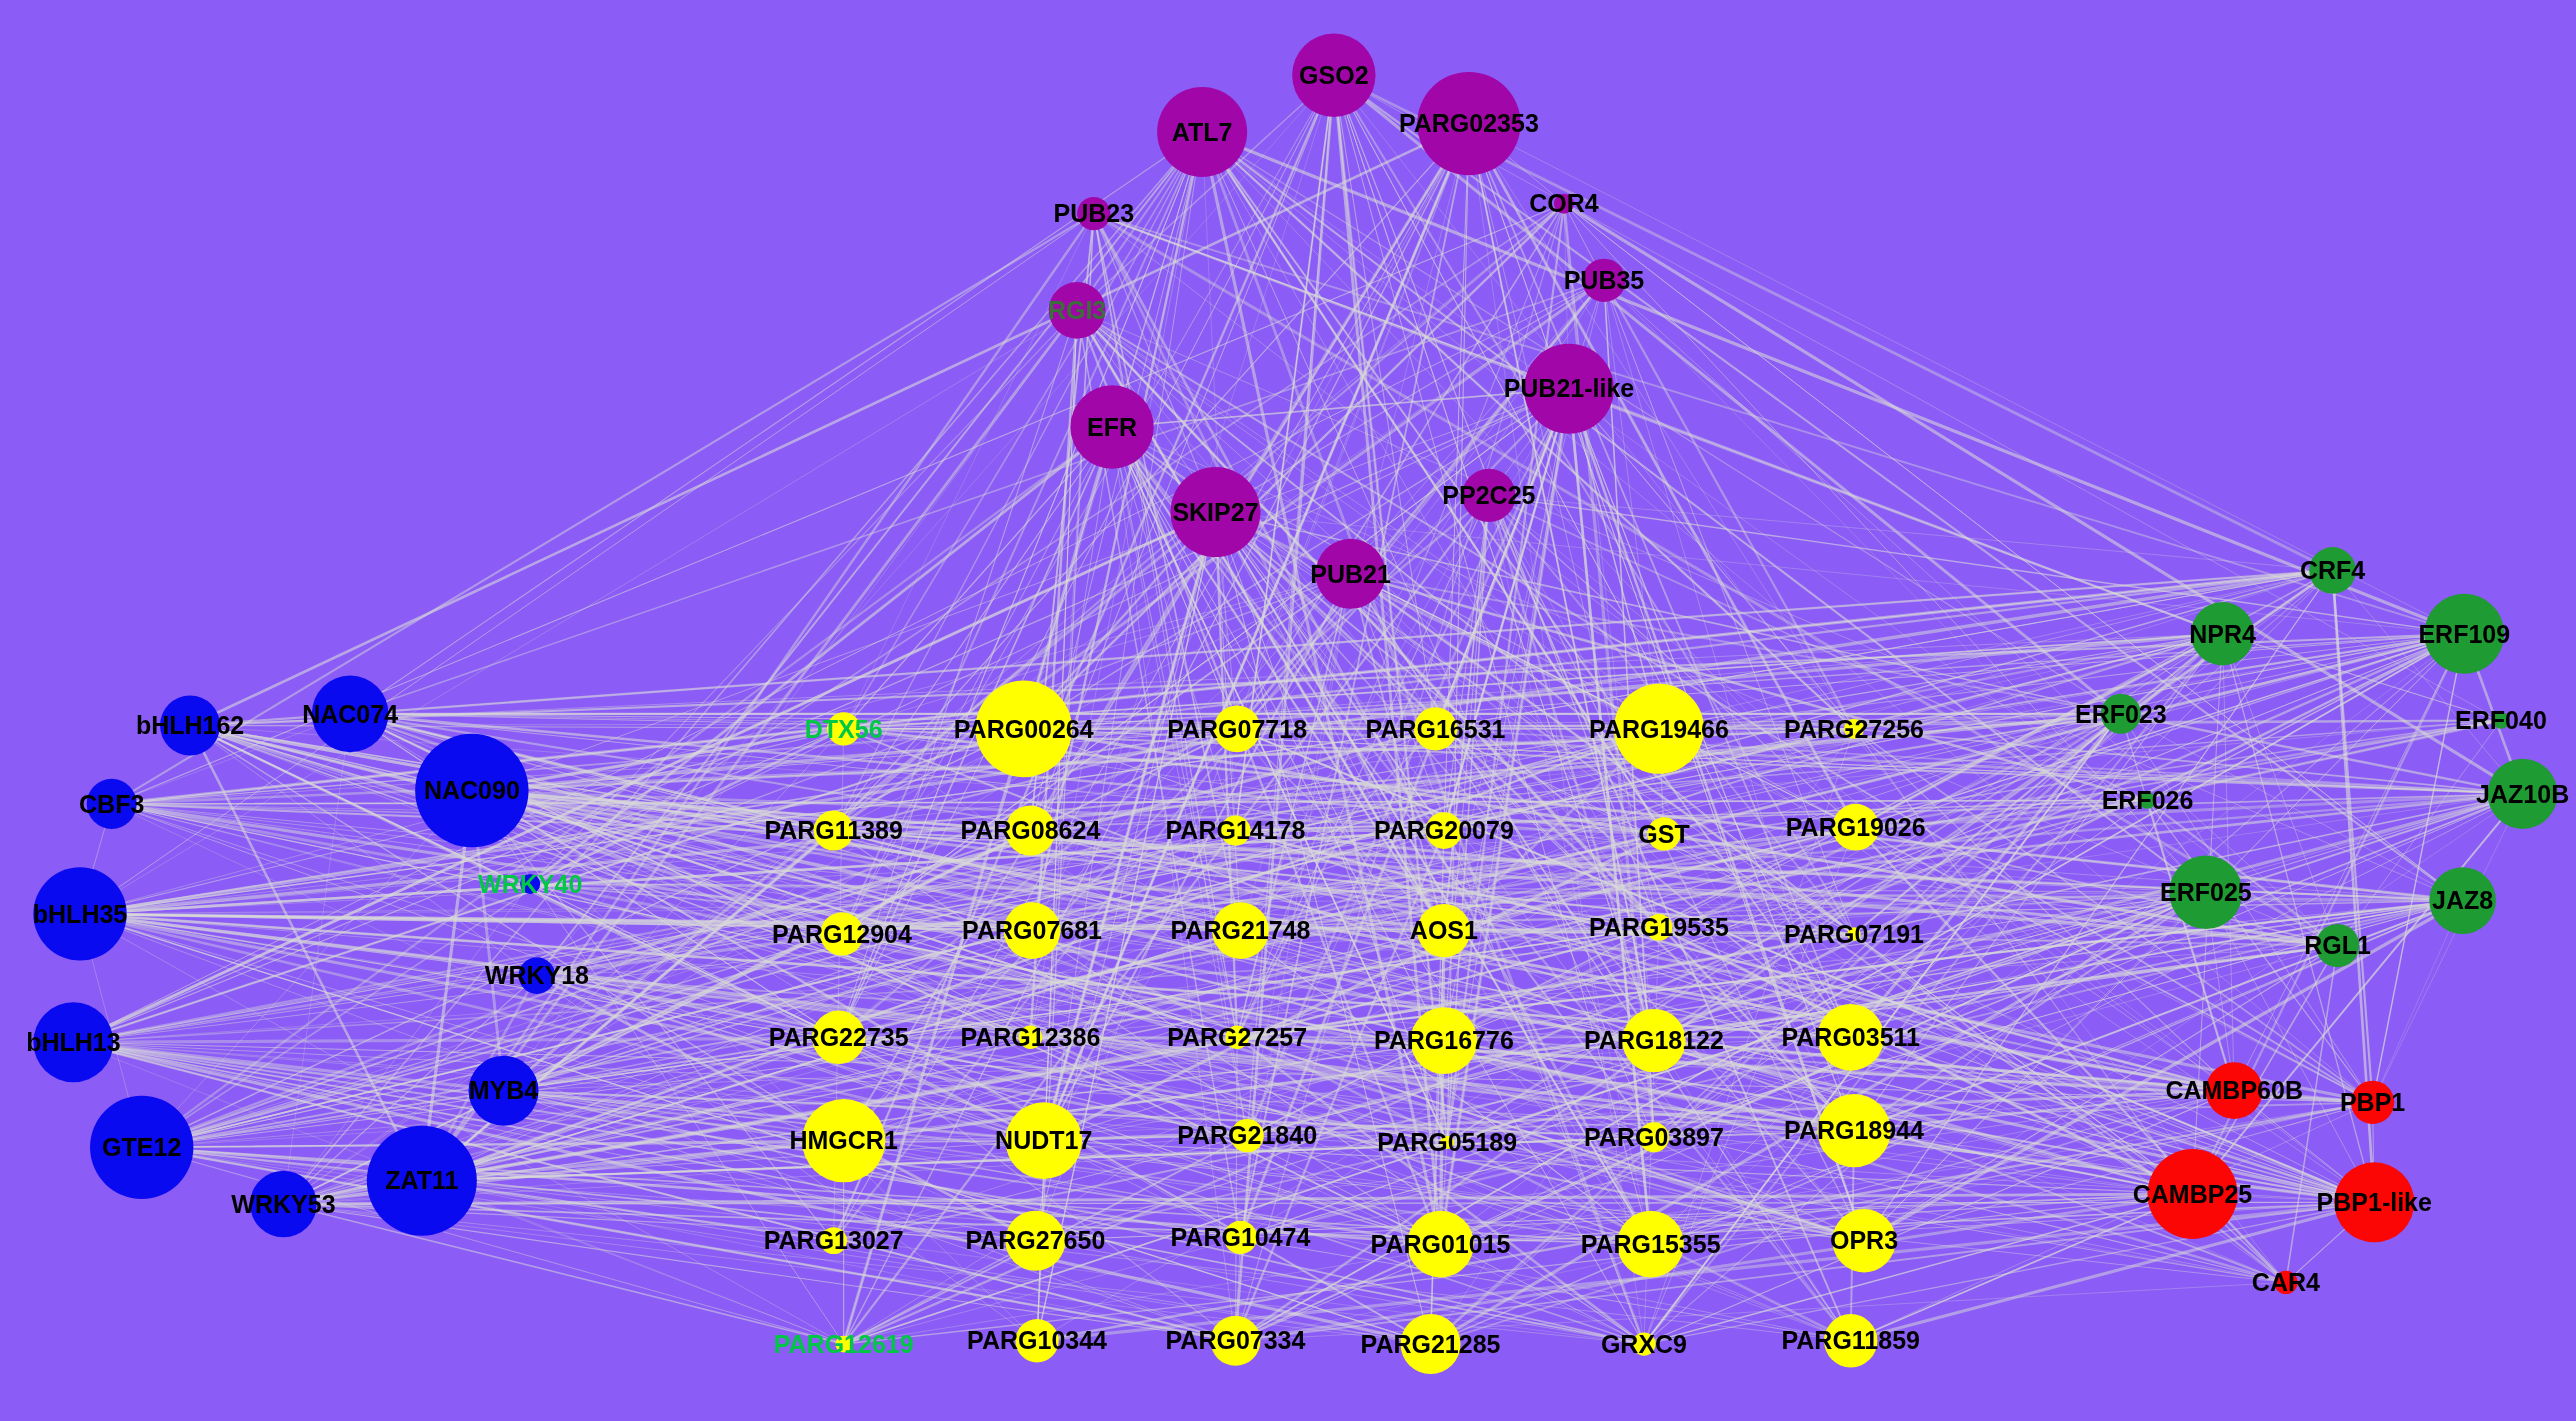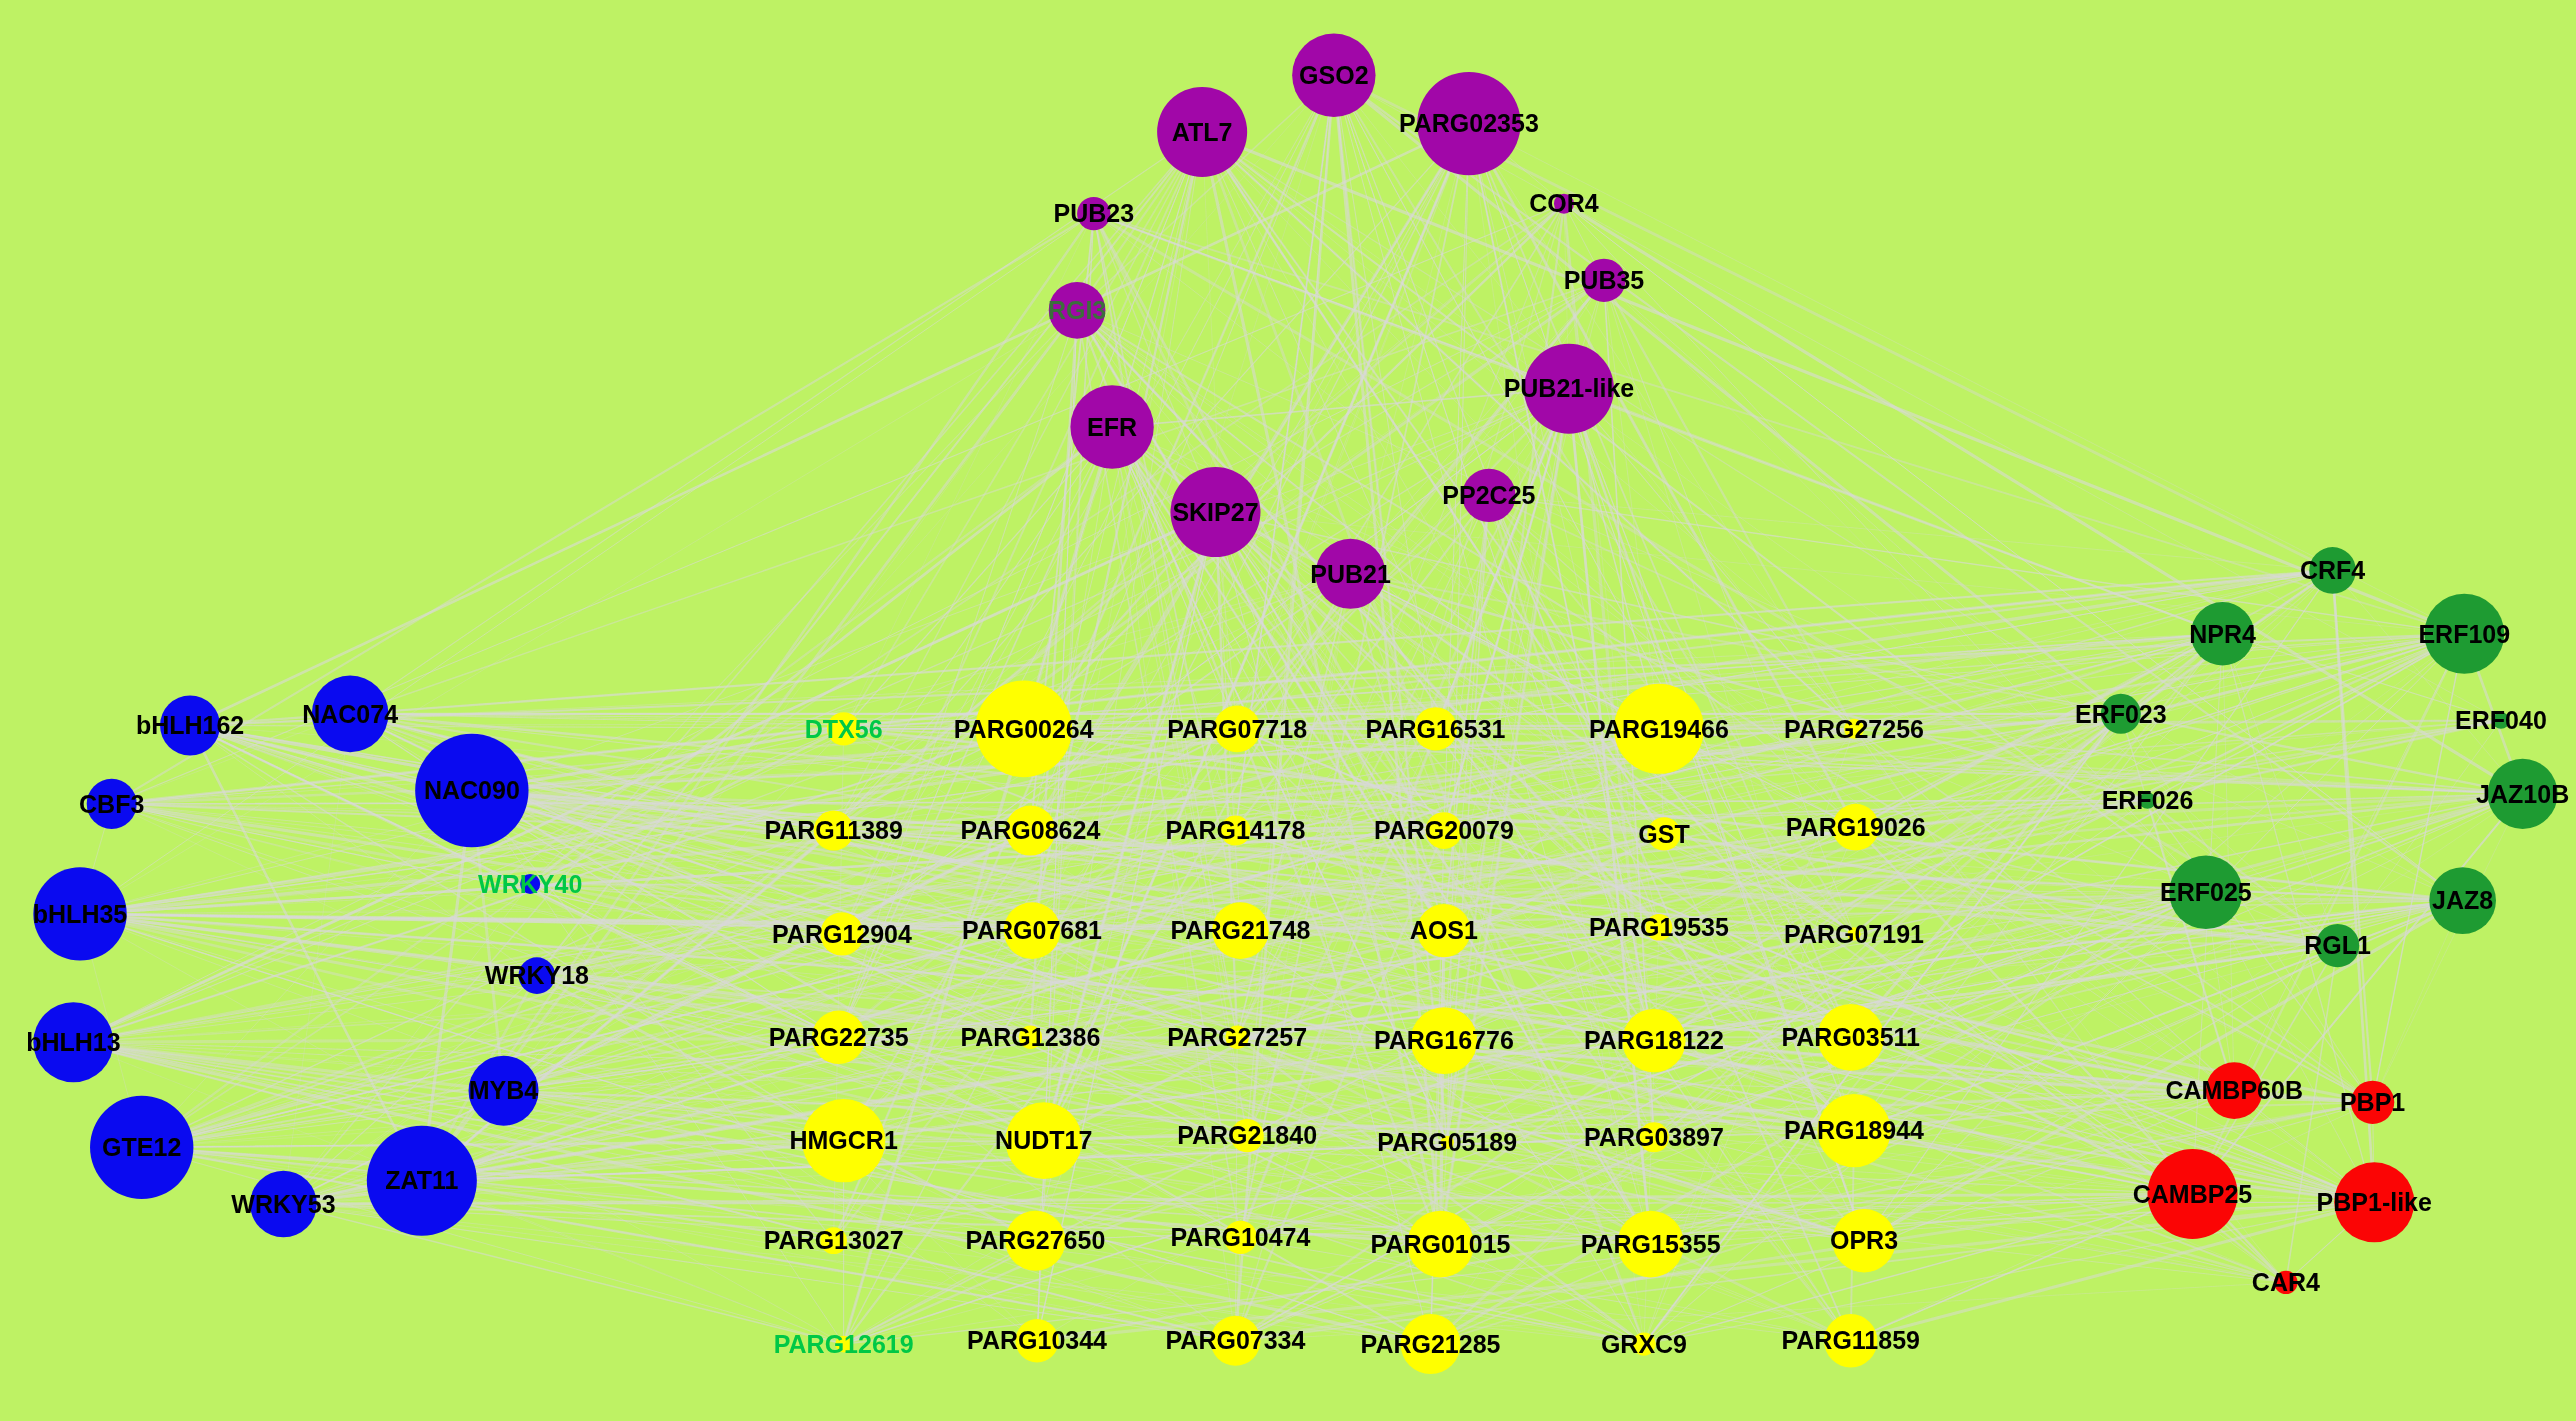--- a/index.html
+++ b/index.html
@@ -7,21 +7,21 @@
     padding: 0;
     background: #ffffff;
     width: 100%;
     height: 100%;
     overflow: hidden;
     font-family: "Liberation Sans", sans-serif;
   }
   #graph-wrap {
     width: 100vw;
     height: 100vh;
-    background: #bef264;
+    background: #8b5cf6;
   }
   svg {
     display: block;
     width: 100%;
     height: 100%;
   }
   .edge {
     stroke-linecap: round;
   }
   .node-circle {

